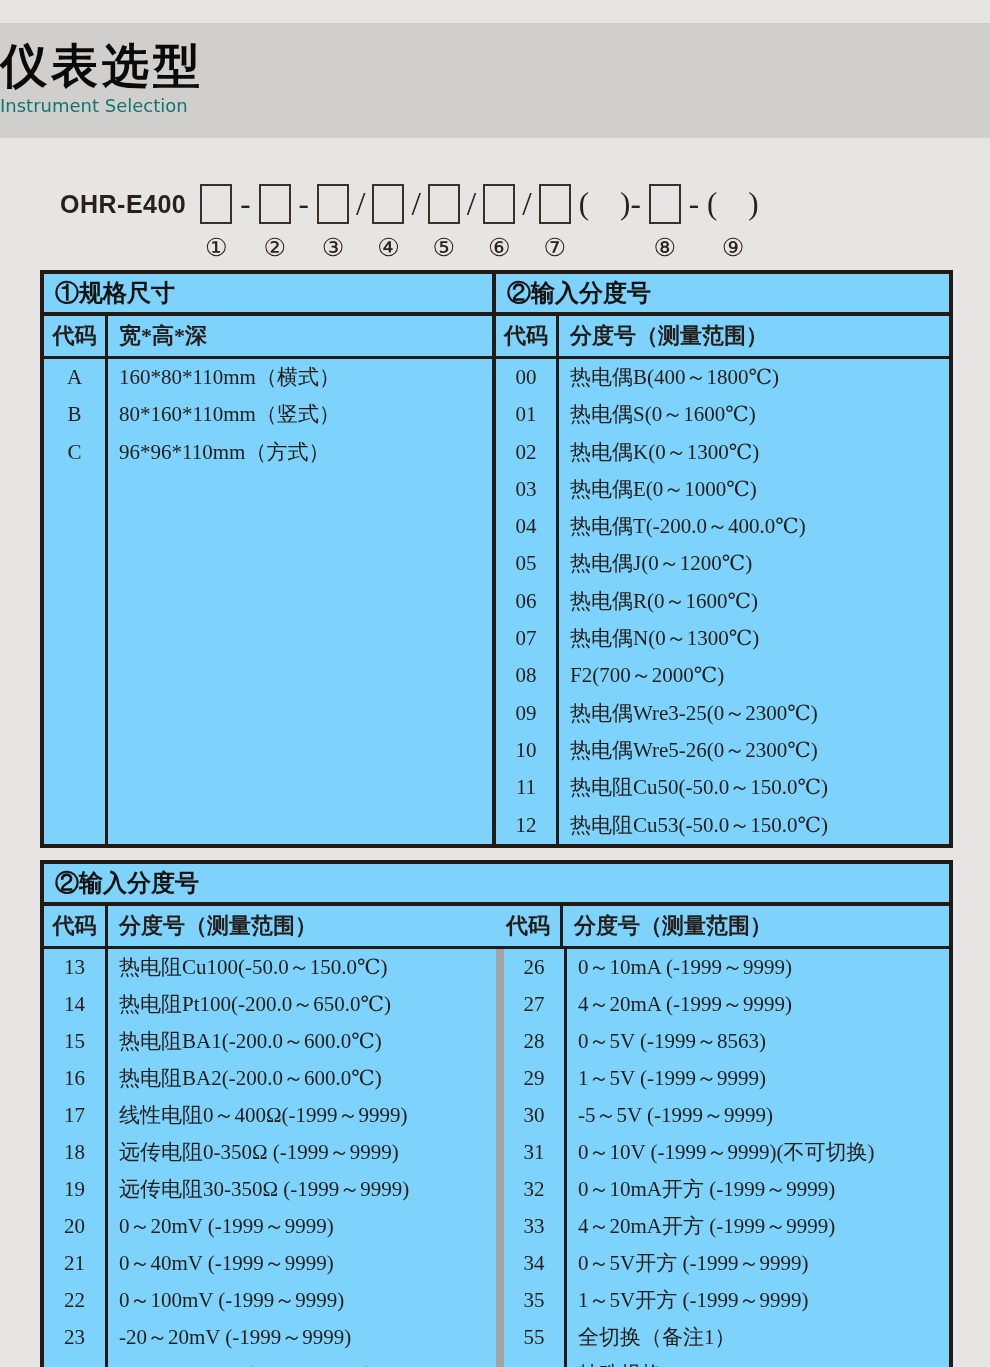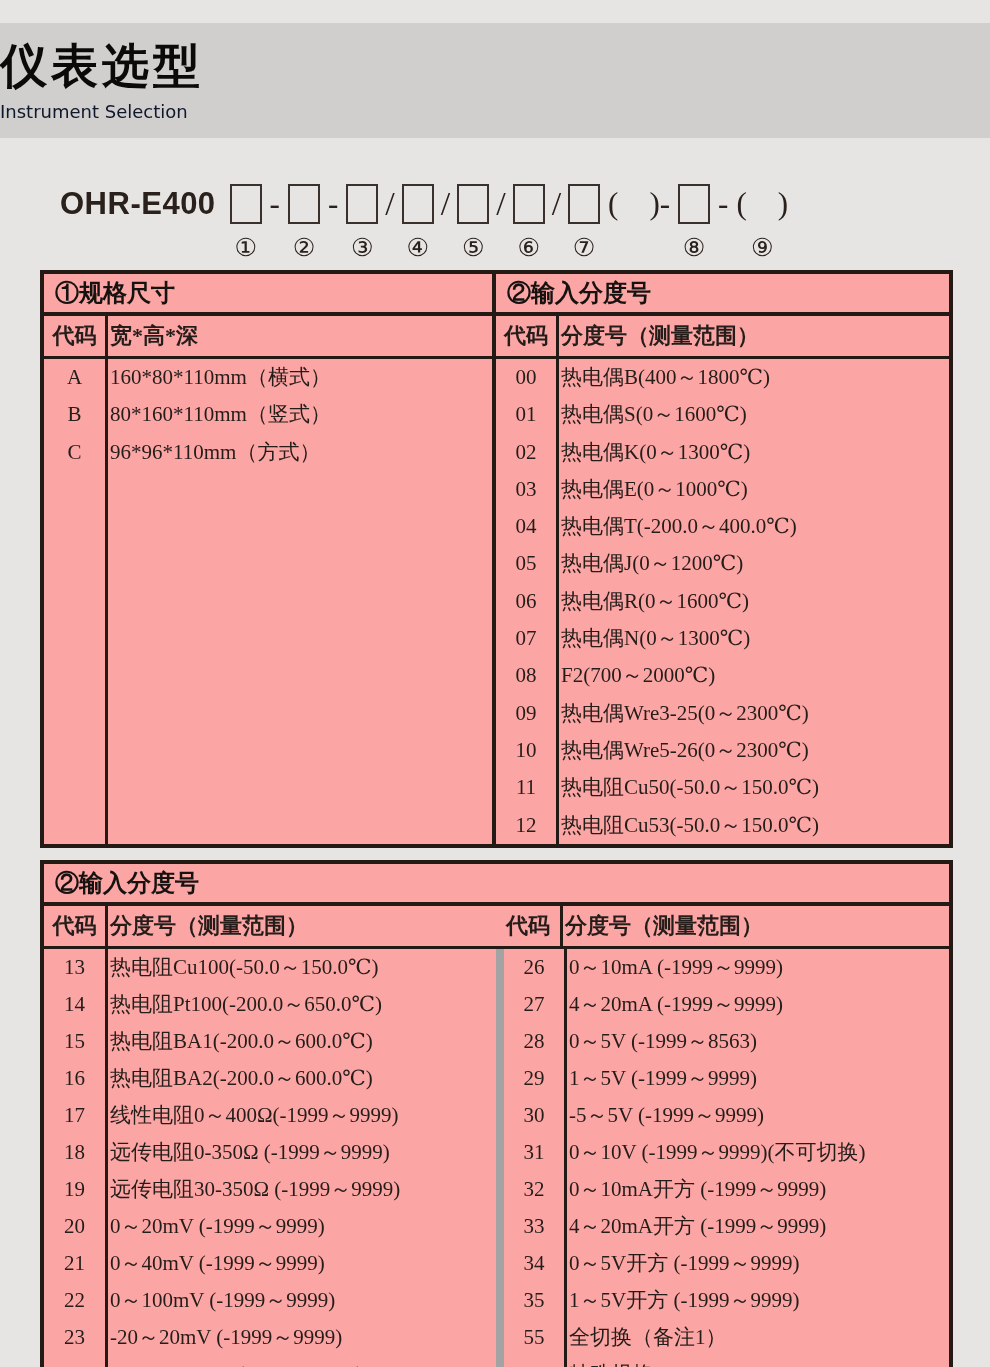--- a/index.html
+++ b/index.html
@@ -8,58 +8,58 @@
     background:#e7e5e4;color:#241d19;
     font-family:"Liberation Serif","DejaVu Serif",serif;
   }
   
   .hero{margin-top:23px;height:115px;background:#d0cfce;text-align:left;}
   .hero-title{
     padding-top:16px;font-family:"DejaVu Sans","Liberation Sans",sans-serif;
     font-weight:bold;font-size:47px;line-height:54px;letter-spacing:4px;color:#0c0a09;
   }
   .hero-sub{
-    margin-top:8px;font-family:"DejaVu Sans","Liberation Sans",sans-serif;
-    font-size:18px;color:#0f172a;
+    margin-top:2px;font-family:"DejaVu Sans","Liberation Sans",sans-serif;
+    font-size:18px;color:#0f766e;
   }
   
   .model{margin:46px 0 0 60px;}
   .model-row{display:flex;align-items:flex-start;}
   .prefix{
     font-family:"Liberation Sans","DejaVu Sans",sans-serif;font-weight:bold;
-    font-size:31px;line-height:40px;margin-right:12px;letter-spacing:0.5px;color:#2a211c;
+    font-size:25px;line-height:40px;margin-right:12px;letter-spacing:0.5px;color:#2a211c;
   }
   .unit{display:flex;flex-direction:column;align-items:center;margin:0 2px;}
   .box{width:28px;height:36px;border:2px solid #3a312c;background:transparent;}
   .num{
     margin-top:11px;font-size:25px;line-height:26px;color:#2a211c;
     font-family:"DejaVu Sans","Liberation Sans",sans-serif;
   }
   .sep{
     height:40px;display:flex;align-items:center;padding:0 6px;
     font-size:31px;color:#2a211c;white-space:pre;
   }
   .sep.slash{font-size:34px;padding:0 5px;}
   .ptext{font-size:31px;line-height:40px;white-space:pre;color:#2a211c;}
   
   .tbl{
     margin:9px 0 12px 40px;width:913px;box-sizing:border-box;
-    border:4px solid #241a15;background:#fca5a5;
+    border:4px solid #241a15;background:#7dd3fc;
   }
   .tbl1{display:flex;align-items:stretch;}
   .half-left{width:452px;box-sizing:border-box;border-right:4px solid #241a15;
     display:flex;flex-direction:column;}
   .half-right{flex:1;display:flex;flex-direction:column;}
   .band{
     height:38px;line-height:38px;border-bottom:4px solid #241a15;
     font-weight:bold;font-size:24px;padding-left:11px;box-sizing:content-box;color:#161210;
   }
   .cols{display:flex;}
   .code{flex:none;width:61px;border-right:3px solid #241a15;text-align:center;font-family:Liberation Serif, serif;}
-  .desc{flex:1;padding-left:2px;overflow:hidden;white-space:nowrap;}
+  .desc{flex:1;padding-left:11px;overflow:hidden;white-space:nowrap;}
   .hrow{height:40px;line-height:40px;border-bottom:3px solid #241a15;
     font-weight:bold;font-size:22px;}
   .row{height:37.3px;line-height:37.3px;font-size:21px;}
   .filler{flex:1;}
   .half-right .code{width:60px;}
   
   .band2{border-bottom:4px solid #241a15;}
   .halves{display:flex;align-items:stretch;}
   .tbl2 .row{height:37px;line-height:37px;}
   .h2-left{width:452px;box-sizing:border-box;display:flex;flex-direction:column;}

